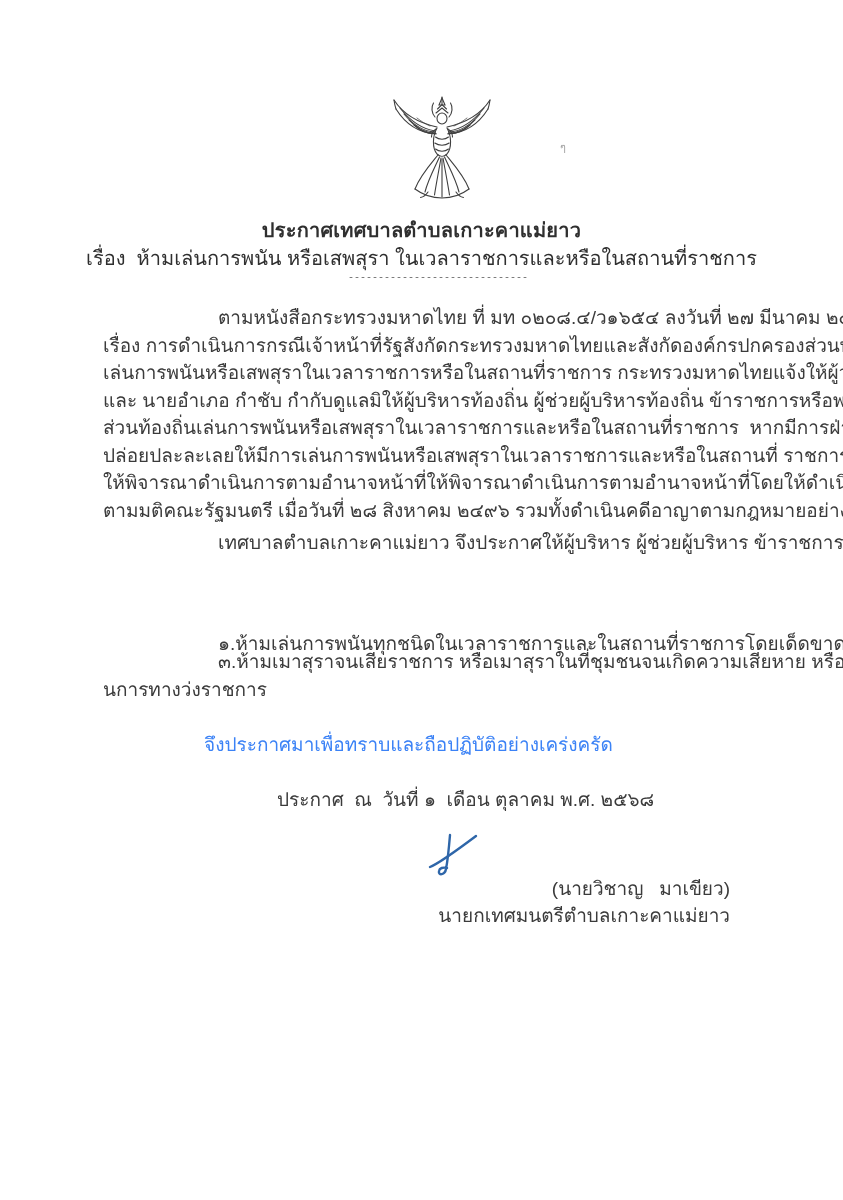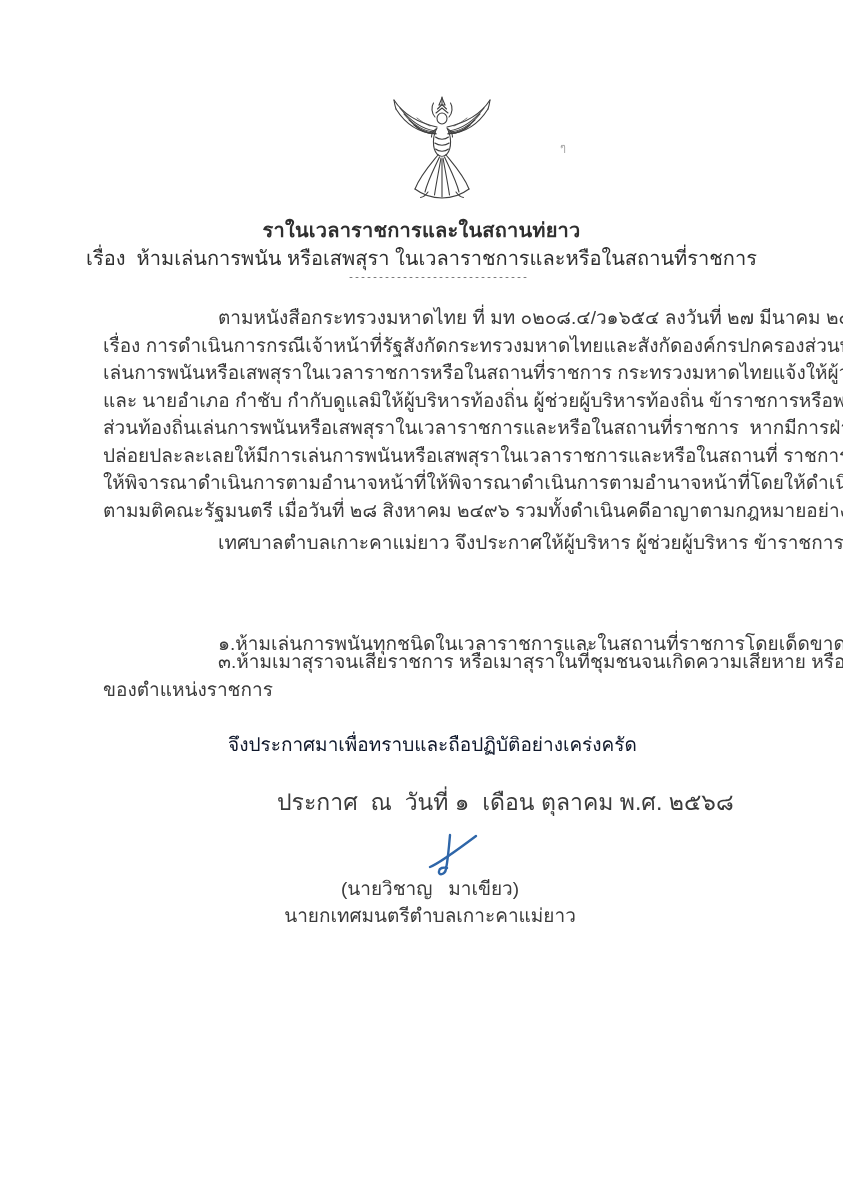--- a/index.html
+++ b/index.html
@@ -43,43 +43,43 @@
   .bodyblock{
     left:103px;
     width:660px;
     font-size:19px;
     line-height:27.5px;
     color:#3b3b3b;
   }
   .line{white-space:pre;}
   .indent{text-indent:115px;}
   .closing-line{
-    left:228px;
+    left:204px;
     top:729px;
     font-size:19px;
-    color:#0f172a;
+    color:#3b82f6;
     white-space:pre;
   }
   .date-line{
     left:277px;
     top:784px;
-    font-size:23px;
+    font-size:19px;
     color:#3b3b3b;
     white-space:pre;
   }
   .sig-block{
     left:130px;
     top:875px;
     width:600px;
     text-align:center;
     font-size:19px;
     line-height:27px;
     color:#3b3b3b;
   }
-  .sig-block .line{white-space:pre;}
+  .sig-block .line{white-space:pre;text-align:right;}
   .emblem{left:387px;top:96px;}
   .signature{left:426px;top:833px;}
   .artifact{
     left:560px;
     top:138px;
     font-size:11px;
     color:#9f9f9f;
   }
 </style>
 </head>
@@ -139,21 +139,21 @@
       <path d="M55 63 L55 101"></path>
       <path d="M28 93 C36 99 46 102 55 102 C64 102 74 99 82 93"></path>
 
       <path d="M41 96 C39 99 36.5 101 33.5 101.5"></path>
       <path d="M69 96 C71 99 73.5 101 76.5 101.5"></path>
     </svg>
   </div>
 
   <div class="abs artifact">ๆ</div>
 
-  <div class="abs center-line doc-title">ราในเวลาราชการและในสถานท่ยาว</div>
+  <div class="abs center-line doc-title">ประกาศเทศบาลตำบลเกาะคาแม่ยาว</div>
   <div class="abs center-line doc-subject">เรื่อง  ห้ามเล่นการพนัน หรือเสพสุรา ในเวลาราชการและหรือในสถานที่ราชการ</div>
   <div class="abs separator">------------------------------</div>
 
   <div class="abs bodyblock" style="top:304px;">
     <div class="line indent">ตามหนังสือกระทรวงมหาดไทย ที่ มท ๐๒๐๘.๔/ว๑๖๕๔ ลงวันที่ ๒๗ มีนาคม ๒๕๖๐</div>
     <div class="line">เรื่อง การดำเนินการกรณีเจ้าหน้าที่รัฐสังกัดกระทรวงมหาดไทยและสังกัดองค์กรปกครองส่วนท้องถิ่น</div>
     <div class="line">เล่นการพนันหรือเสพสุราในเวลาราชการหรือในสถานที่ราชการ กระทรวงมหาดไทยแจ้งให้ผู้ว่าราชการจังหวัด</div>
     <div class="line">และ นายอำเภอ กำชับ กำกับดูแลมิให้ผู้บริหารท้องถิ่น ผู้ช่วยผู้บริหารท้องถิ่น ข้าราชการหรือพนักงาน</div>
     <div class="line">ส่วนท้องถิ่นเล่นการพนันหรือเสพสุราในเวลาราชการและหรือในสถานที่ราชการ  หากมีการฝ่าฝืนหรือ</div>
     <div class="line">ปล่อยปละละเลยให้มีการเล่นการพนันหรือเสพสุราในเวลาราชการและหรือในสถานที่ ราชการ</div>
@@ -163,21 +163,21 @@
 
   <div class="abs bodyblock" style="top:529px;">
     <div class="line indent">เทศบาลตำบลเกาะคาแม่ยาว จึงประกาศให้ผู้บริหาร ผู้ช่วยผู้บริหาร ข้าราชการ พนักงาน</div>
   </div>
 
   <div class="abs bodyblock" style="top:586px;margin-top:44px;">
     <div class="line indent">๑.ห้ามเล่นการพนันทุกชนิดในเวลาราชการและในสถานที่ราชการโดยเด็ดขาด</div>
   </div>
   <div class="abs bodyblock" style="top:648px;">
     <div class="line indent">๓.ห้ามเมาสุราจนเสียราชการ หรือเมาสุราในที่ชุมชนจนเกิดความเสียหาย หรือเสียเกียรติ</div>
-    <div class="line">ของตำแหน่งราชการ</div>
+    <div class="line">นการทางว่งราชการ</div>
   </div>
 
   <div class="abs closing-line">จึงประกาศมาเพื่อทราบและถือปฏิบัติอย่างเคร่งครัด</div>
   <div class="abs date-line">ประกาศ  ณ  วันที่ ๑  เดือน ตุลาคม พ.ศ. ๒๕๖๘</div>
 
   <div class="abs signature">
     <svg width="54" height="46" viewBox="0 0 54 46" fill="none" stroke="#2e66a9" stroke-width="2.4" stroke-linecap="round">
       <path d="M4 34 C14 30 30 18 50 3"></path>
       <path d="M24 2 C23 14 22 26 20 36 C19 42 12 43 13 38 C13.5 35 17 34 21 35"></path>
     </svg>

